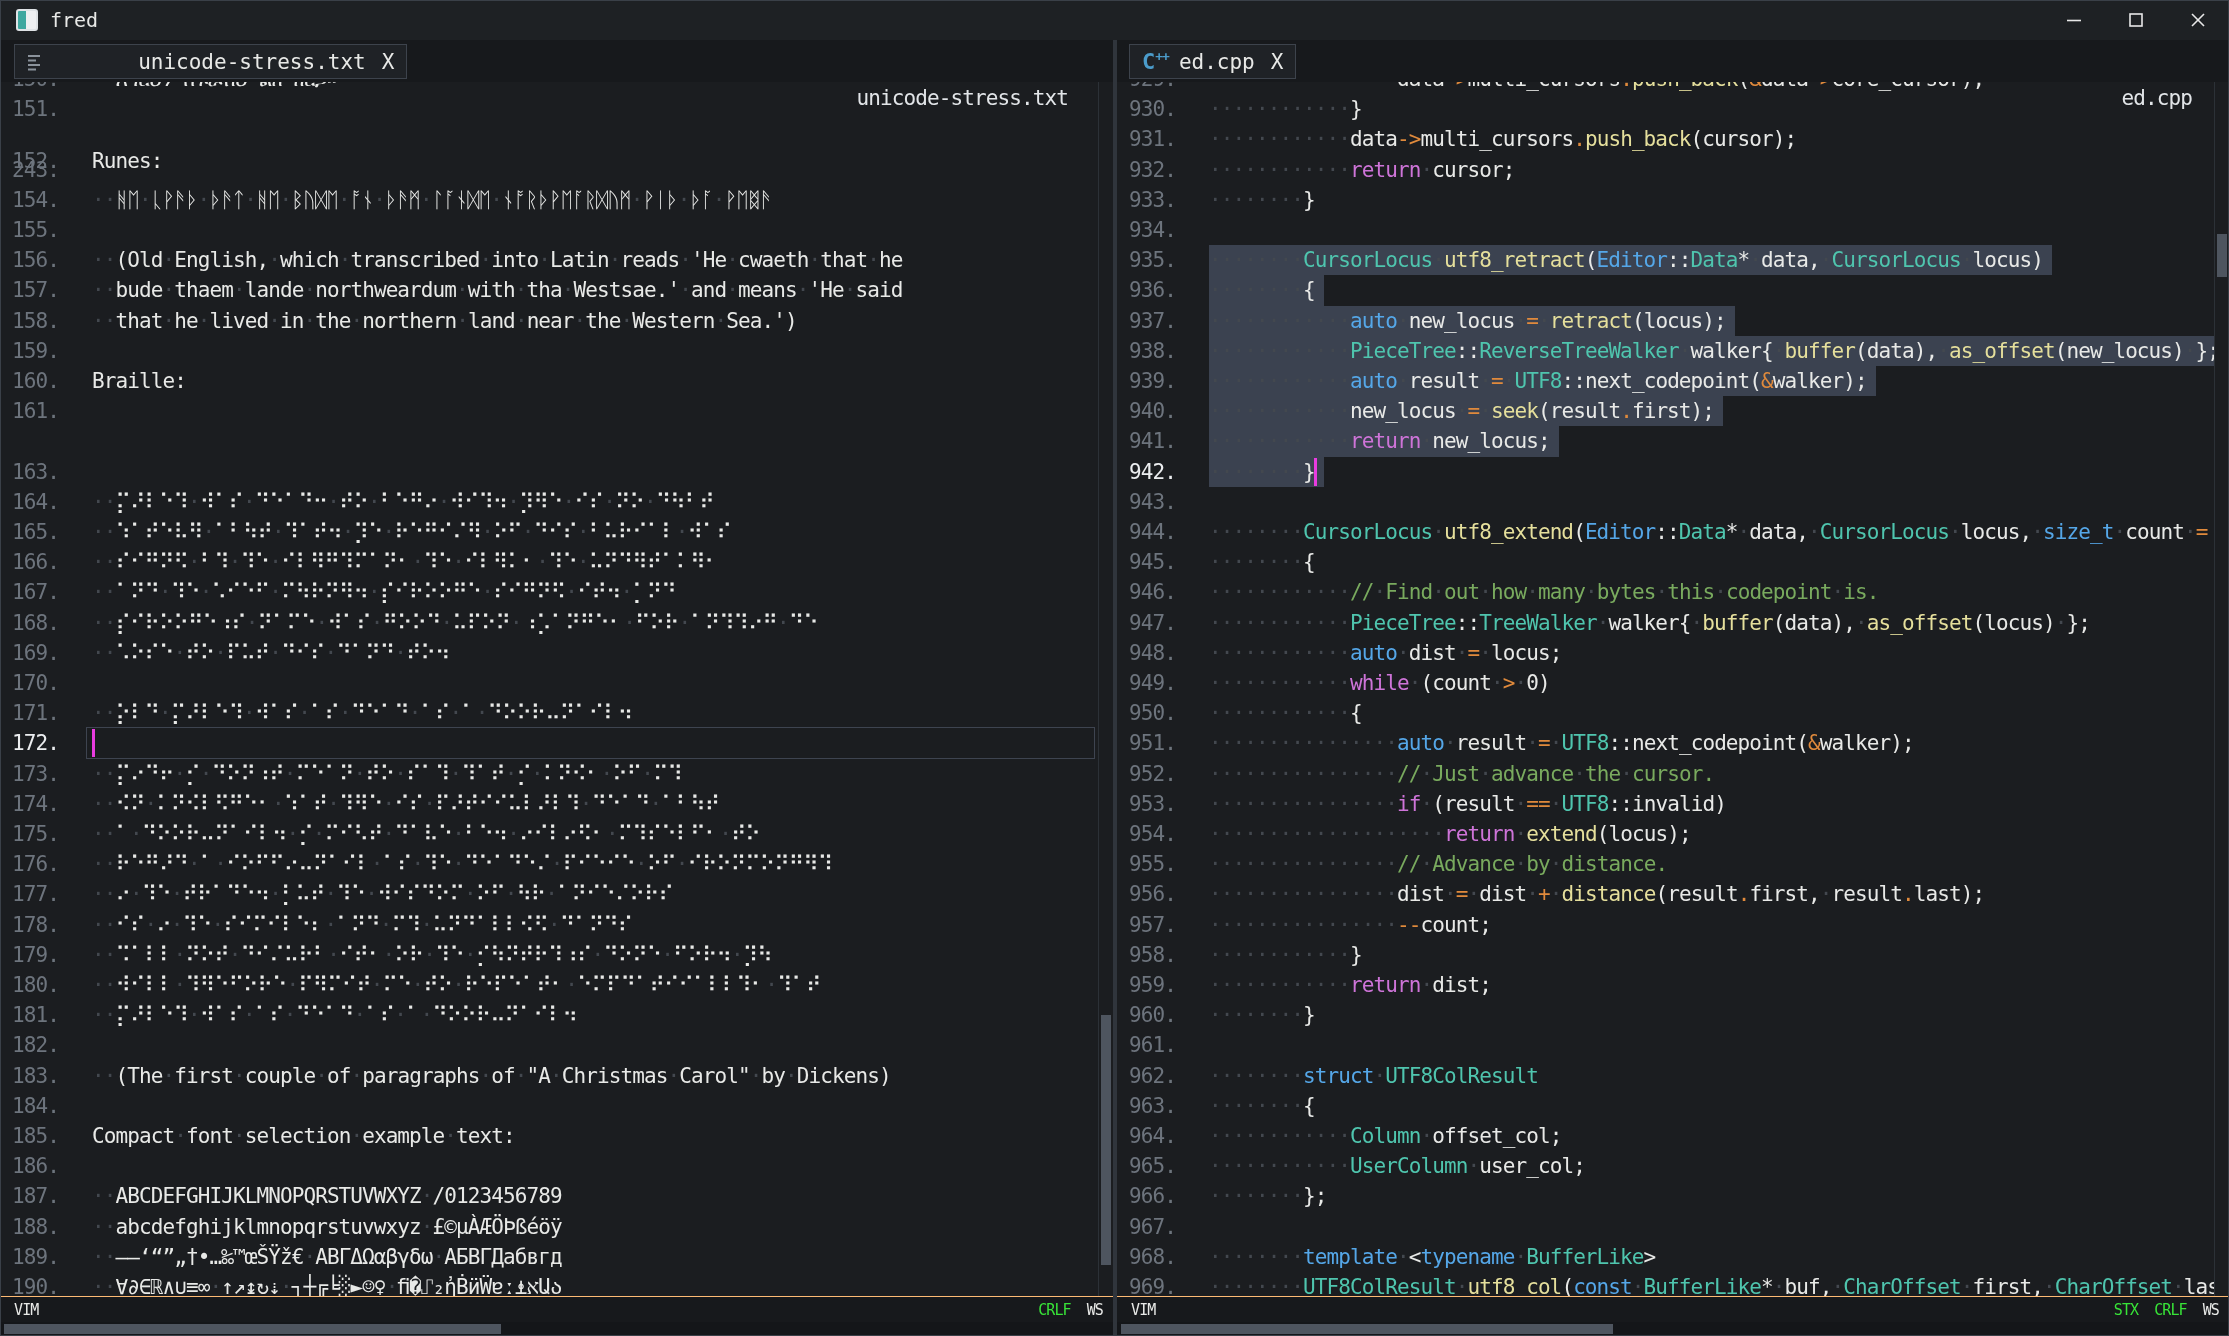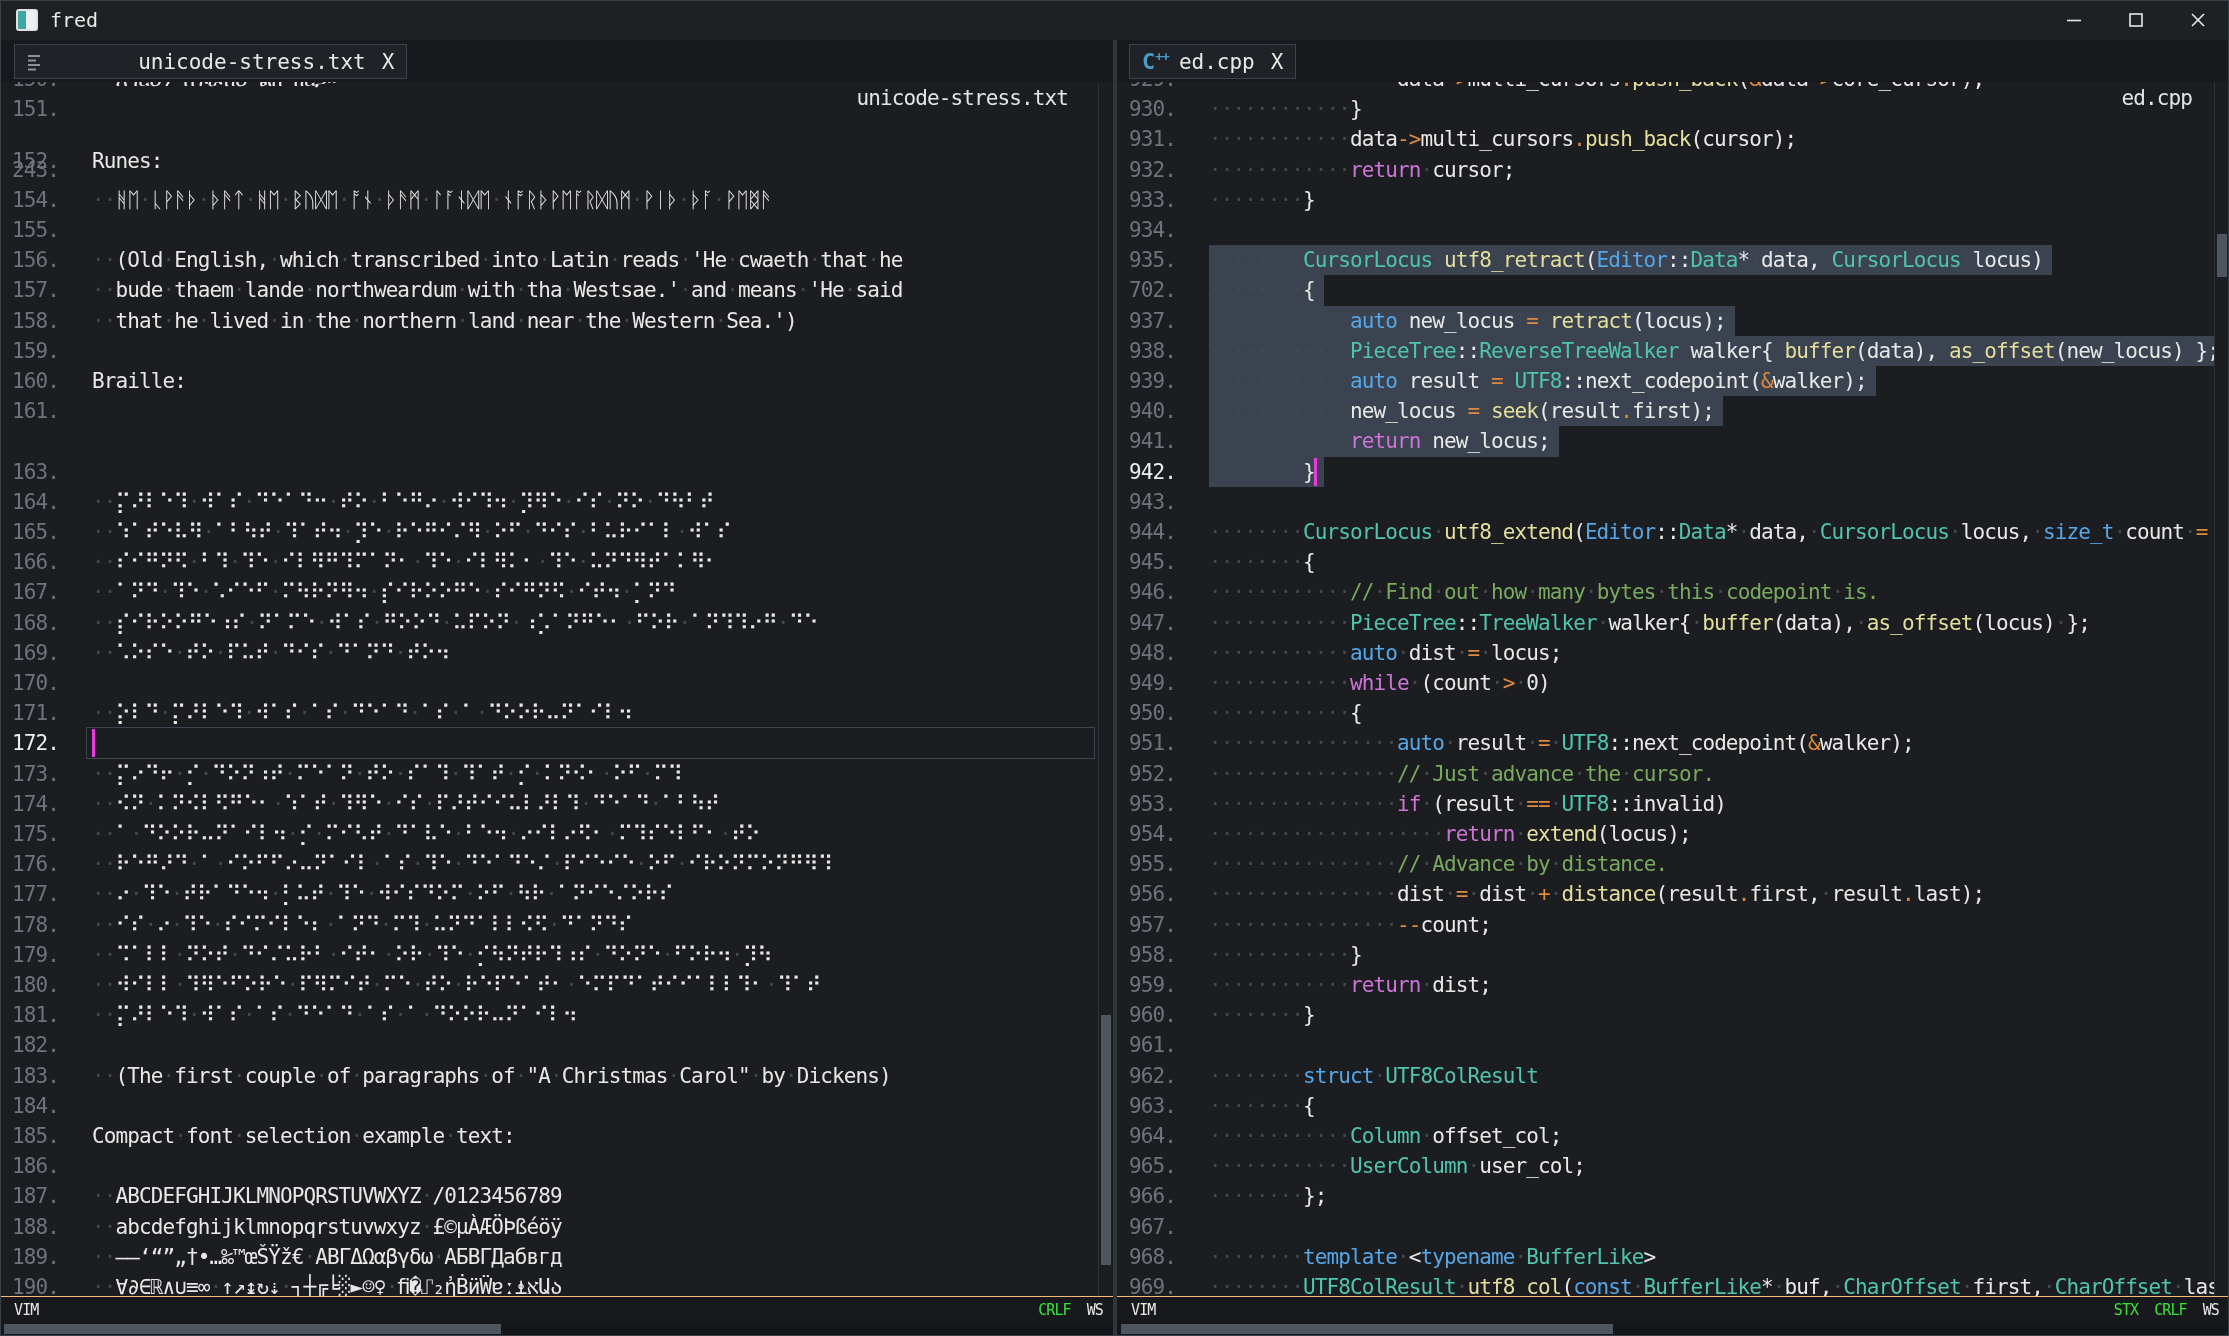--- a/index.html
+++ b/index.html
@@ -191,21 +191,21 @@
 
   <div class="textwrap">
     <span class="overlayname">ed.cpp</span>
   <div class="row" style="top: -18px;"><span class="lnum">929.</span><span class="codeline"><span class="dot">·</span><span class="dot">·</span><span class="dot">·</span><span class="dot">·</span><span class="dot">·</span><span class="dot">·</span><span class="dot">·</span><span class="dot">·</span><span class="dot">·</span><span class="dot">·</span><span class="dot">·</span><span class="dot">·</span><span class="dot">·</span><span class="dot">·</span><span class="dot">·</span><span class="dot">·</span><span class="tk-pl">data</span><span class="tk-op">-&gt;</span><span class="tk-pl">multi_cursors</span><span class="tk-op">.</span><span class="tk-fn">push_back</span><span class="tk-pl">(</span><span class="tk-op">&amp;</span><span class="tk-pl">data</span><span class="tk-op">-&gt;</span><span class="tk-pl">core_cursor);</span></span></div>
       <div class="row" style="top: 12.2px;"><span class="lnum">930.</span><span class="codeline"><span class="dot">·</span><span class="dot">·</span><span class="dot">·</span><span class="dot">·</span><span class="dot">·</span><span class="dot">·</span><span class="dot">·</span><span class="dot">·</span><span class="dot">·</span><span class="dot">·</span><span class="dot">·</span><span class="dot">·</span><span class="tk-pl">}</span></span></div>
       <div class="row" style="top: 42.4px;"><span class="lnum">931.</span><span class="codeline"><span class="dot">·</span><span class="dot">·</span><span class="dot">·</span><span class="dot">·</span><span class="dot">·</span><span class="dot">·</span><span class="dot">·</span><span class="dot">·</span><span class="dot">·</span><span class="dot">·</span><span class="dot">·</span><span class="dot">·</span><span class="tk-pl">data</span><span class="tk-op">-&gt;</span><span class="tk-pl">multi_cursors</span><span class="tk-op">.</span><span class="tk-fn">push_back</span><span class="tk-pl">(cursor);</span></span></div>
       <div class="row" style="top: 72.6px;"><span class="lnum">932.</span><span class="codeline"><span class="dot">·</span><span class="dot">·</span><span class="dot">·</span><span class="dot">·</span><span class="dot">·</span><span class="dot">·</span><span class="dot">·</span><span class="dot">·</span><span class="dot">·</span><span class="dot">·</span><span class="dot">·</span><span class="dot">·</span><span class="tk-kp">return</span><span class="dot">·</span><span class="tk-pl">cursor;</span></span></div>
       <div class="row" style="top: 102.8px;"><span class="lnum">933.</span><span class="codeline"><span class="dot">·</span><span class="dot">·</span><span class="dot">·</span><span class="dot">·</span><span class="dot">·</span><span class="dot">·</span><span class="dot">·</span><span class="dot">·</span><span class="tk-pl">}</span></span></div>
       <div class="row" style="top: 133px;"><span class="lnum">934.</span><span class="codeline"></span></div>
       <div class="row" style="top: 163.2px;"><span class="lnum">935.</span><span class="codeline"><span class="selwrap"><span class="dot">·</span><span class="dot">·</span><span class="dot">·</span><span class="dot">·</span><span class="dot">·</span><span class="dot">·</span><span class="dot">·</span><span class="dot">·</span><span class="tk-ty">CursorLocus</span><span class="dot">·</span><span class="tk-fn">utf8_retract</span><span class="tk-pl">(</span><span class="tk-kw">Editor</span><span class="tk-pl">::</span><span class="tk-ty">Data</span><span class="tk-pl">*</span><span class="dot">·</span><span class="tk-pl">data,</span><span class="dot">·</span><span class="tk-ty">CursorLocus</span><span class="dot">·</span><span class="tk-pl">locus)</span></span></span></div>
-      <div class="row" style="top: 193.4px;"><span class="lnum">702.</span><span class="codeline"><span class="selwrap"><span class="dot">·</span><span class="dot">·</span><span class="dot">·</span><span class="dot">·</span><span class="dot">·</span><span class="dot">·</span><span class="dot">·</span><span class="dot">·</span><span class="tk-pl">{</span></span></span></div>
+      <div class="row" style="top: 193.4px;"><span class="lnum">936.</span><span class="codeline"><span class="selwrap"><span class="dot">·</span><span class="dot">·</span><span class="dot">·</span><span class="dot">·</span><span class="dot">·</span><span class="dot">·</span><span class="dot">·</span><span class="dot">·</span><span class="tk-pl">{</span></span></span></div>
       <div class="row" style="top: 223.6px;"><span class="lnum">937.</span><span class="codeline"><span class="selwrap"><span class="dot">·</span><span class="dot">·</span><span class="dot">·</span><span class="dot">·</span><span class="dot">·</span><span class="dot">·</span><span class="dot">·</span><span class="dot">·</span><span class="dot">·</span><span class="dot">·</span><span class="dot">·</span><span class="dot">·</span><span class="tk-kw">auto</span><span class="dot">·</span><span class="tk-pl">new_locus</span><span class="dot">·</span><span class="tk-op">=</span><span class="dot">·</span><span class="tk-fn">retract</span><span class="tk-pl">(locus);</span></span></span></div>
       <div class="row" style="top: 253.8px;"><span class="lnum">938.</span><span class="codeline"><span class="selwrap"><span class="dot">·</span><span class="dot">·</span><span class="dot">·</span><span class="dot">·</span><span class="dot">·</span><span class="dot">·</span><span class="dot">·</span><span class="dot">·</span><span class="dot">·</span><span class="dot">·</span><span class="dot">·</span><span class="dot">·</span><span class="tk-ty">PieceTree</span><span class="tk-pl">::</span><span class="tk-ty">ReverseTreeWalker</span><span class="dot">·</span><span class="tk-pl">walker{</span><span class="dot">·</span><span class="tk-fn">buffer</span><span class="tk-pl">(data),</span><span class="dot">·</span><span class="tk-fn">as_offset</span><span class="tk-pl">(new_locus)</span><span class="dot">·</span><span class="tk-pl">};</span></span></span></div>
       <div class="row" style="top: 284px;"><span class="lnum">939.</span><span class="codeline"><span class="selwrap"><span class="dot">·</span><span class="dot">·</span><span class="dot">·</span><span class="dot">·</span><span class="dot">·</span><span class="dot">·</span><span class="dot">·</span><span class="dot">·</span><span class="dot">·</span><span class="dot">·</span><span class="dot">·</span><span class="dot">·</span><span class="tk-kw">auto</span><span class="dot">·</span><span class="tk-pl">result</span><span class="dot">·</span><span class="tk-op">=</span><span class="dot">·</span><span class="tk-ty">UTF8</span><span class="tk-pl">::next_codepoint(</span><span class="tk-op">&amp;</span><span class="tk-pl">walker);</span></span></span></div>
       <div class="row" style="top: 314.2px;"><span class="lnum">940.</span><span class="codeline"><span class="selwrap"><span class="dot">·</span><span class="dot">·</span><span class="dot">·</span><span class="dot">·</span><span class="dot">·</span><span class="dot">·</span><span class="dot">·</span><span class="dot">·</span><span class="dot">·</span><span class="dot">·</span><span class="dot">·</span><span class="dot">·</span><span class="tk-pl">new_locus</span><span class="dot">·</span><span class="tk-op">=</span><span class="dot">·</span><span class="tk-fn">seek</span><span class="tk-pl">(result</span><span class="tk-op">.</span><span class="tk-pl">first);</span></span></span></div>
       <div class="row" style="top: 344.4px;"><span class="lnum">941.</span><span class="codeline"><span class="selwrap"><span class="dot">·</span><span class="dot">·</span><span class="dot">·</span><span class="dot">·</span><span class="dot">·</span><span class="dot">·</span><span class="dot">·</span><span class="dot">·</span><span class="dot">·</span><span class="dot">·</span><span class="dot">·</span><span class="dot">·</span><span class="tk-kp">return</span><span class="dot">·</span><span class="tk-pl">new_locus;</span></span></span></div>
       <div class="row" style="top: 374.6px;"><span class="lnum active">942.</span><span class="codeline"><span class="selwrap"><span class="dot">·</span><span class="dot">·</span><span class="dot">·</span><span class="dot">·</span><span class="dot">·</span><span class="dot">·</span><span class="dot">·</span><span class="dot">·</span><span class="tk-pl">}</span></span></span></div>
       <div class="row" style="top: 404.8px;"><span class="lnum">943.</span><span class="codeline"></span></div>
       <div class="row" style="top: 435px;"><span class="lnum">944.</span><span class="codeline"><span class="dot">·</span><span class="dot">·</span><span class="dot">·</span><span class="dot">·</span><span class="dot">·</span><span class="dot">·</span><span class="dot">·</span><span class="dot">·</span><span class="tk-ty">CursorLocus</span><span class="dot">·</span><span class="tk-fn">utf8_extend</span><span class="tk-pl">(</span><span class="tk-kw">Editor</span><span class="tk-pl">::</span><span class="tk-ty">Data</span><span class="tk-pl">*</span><span class="dot">·</span><span class="tk-pl">data,</span><span class="dot">·</span><span class="tk-ty">CursorLocus</span><span class="dot">·</span><span class="tk-pl">locus,</span><span class="dot">·</span><span class="tk-kw">size_t</span><span class="dot">·</span><span class="tk-pl">count</span><span class="dot">·</span><span class="tk-op">=</span></span></div>
       <div class="row" style="top: 465.2px;"><span class="lnum">945.</span><span class="codeline"><span class="dot">·</span><span class="dot">·</span><span class="dot">·</span><span class="dot">·</span><span class="dot">·</span><span class="dot">·</span><span class="dot">·</span><span class="dot">·</span><span class="tk-pl">{</span></span></div>
       <div class="row" style="top: 495.4px;"><span class="lnum">946.</span><span class="codeline"><span class="dot">·</span><span class="dot">·</span><span class="dot">·</span><span class="dot">·</span><span class="dot">·</span><span class="dot">·</span><span class="dot">·</span><span class="dot">·</span><span class="dot">·</span><span class="dot">·</span><span class="dot">·</span><span class="dot">·</span><span class="tk-cm">//</span><span class="dot">·</span><span class="tk-cm">Find</span><span class="dot">·</span><span class="tk-cm">out</span><span class="dot">·</span><span class="tk-cm">how</span><span class="dot">·</span><span class="tk-cm">many</span><span class="dot">·</span><span class="tk-cm">bytes</span><span class="dot">·</span><span class="tk-cm">this</span><span class="dot">·</span><span class="tk-cm">codepoint</span><span class="dot">·</span><span class="tk-cm">is.</span></span></div>

